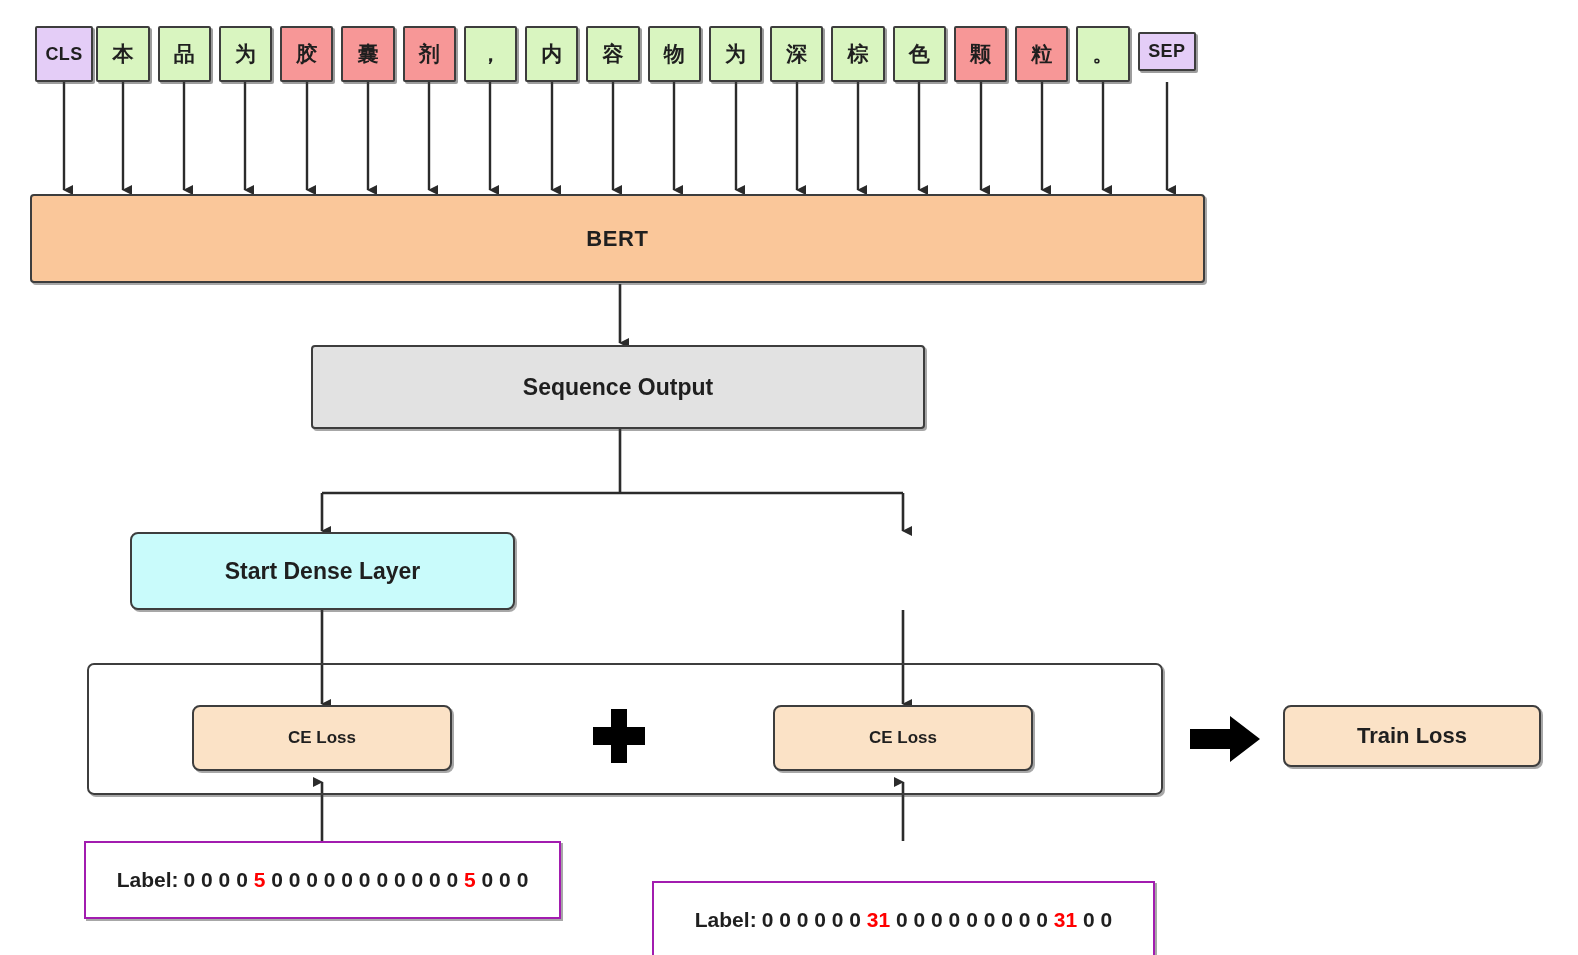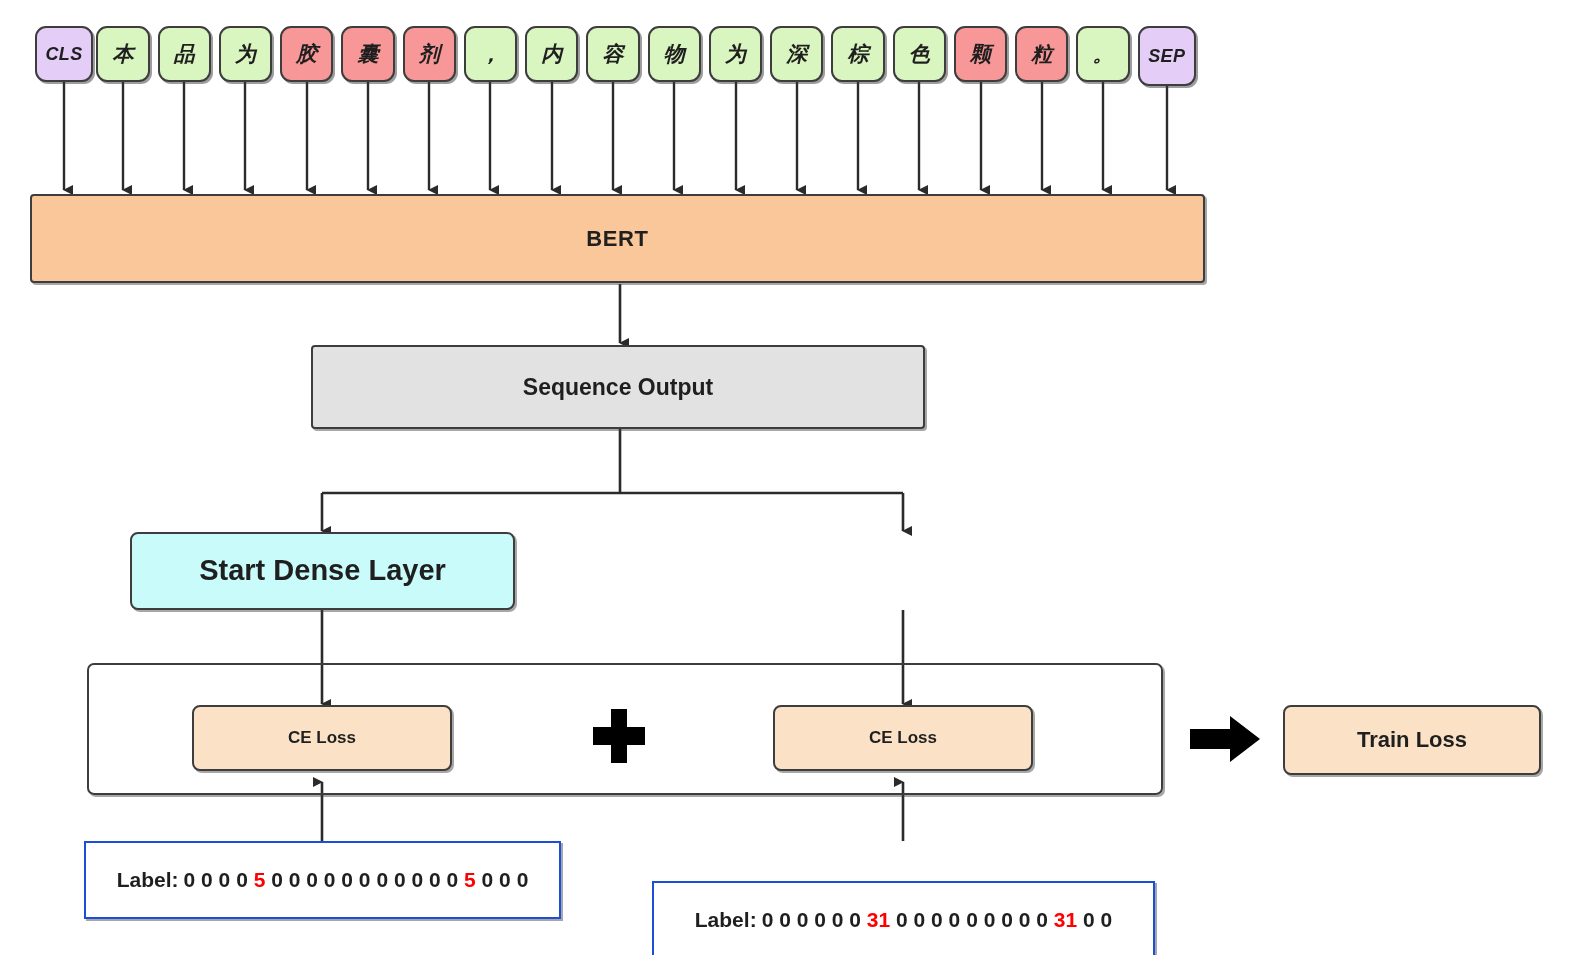--- a/index.html
+++ b/index.html
@@ -36,45 +36,44 @@
     box-shadow: 2px 2px 0 rgba(60,60,60,0.45);
     font-weight: bold;
     text-align: center;
     line-height: 1.15;
     z-index: 3;
   }
 
   
   .token {
     height: 56px;
-    border-radius: 11px;
+    border-radius: 2px;
     font-size: 21px;
     box-shadow: 2px 2px 0 rgba(60,60,60,0.5);
-    font-style: italic;
   }
   .token.special { background: #e4cdf7; font-size: 18px; letter-spacing: .4px; }
   .token.normal  { background: #d9f5c0; }
   .token.entity  { background: #f79797; }
 
   
   .bert {
     background: #fac79a;
     border-radius: 4px;
     font-size: 22px;
     letter-spacing: .6px;
   }
   .seqout {
     background: #e2e2e2;
     border-radius: 4px;
     font-size: 23px;
   }
   .dense {
     background: #c9fbfb;
     border-radius: 8px;
-    font-size: 29px;
+    font-size: 23px;
   }
   .celoss {
     background: #fbe2c6;
     border-radius: 8px;
     font-size: 17px;
   }
   .trainloss {
     background: #fbe2c6;
     border-radius: 8px;
     font-size: 22px;
@@ -84,21 +83,21 @@
     box-sizing: border-box;
     border: 2px solid #3d3d3d;
     border-radius: 7px;
     box-shadow: 2px 2px 0 rgba(60,60,60,0.45);
     background: transparent;
     z-index: 1;
   }
   .label-box {
     position: absolute;
     box-sizing: border-box;
-    border: 2px solid #1d4ed8;
+    border: 2px solid #a21caf;
     box-shadow: 2px 2px 0 rgba(60,60,60,0.45);
     background: #ffffff;
     display: flex;
     align-items: center;
     justify-content: center;
     text-align: center;
     font-size: 21px;
     font-weight: bold;
     padding: 4px 10px;
     line-height: 1.35;
@@ -219,21 +218,21 @@
       </div>
       <div class="node token entity" style="left: 953.947px; top: 26px; width: 53.2632px; height: 56px;">
         <span>颗</span>
       </div>
       <div class="node token entity" style="left: 1015.21px; top: 26px; width: 53.2632px; height: 56px;">
         <span>粒</span>
       </div>
       <div class="node token normal" style="left: 1076.47px; top: 26px; width: 53.2632px; height: 56px;">
         <span>。</span>
       </div>
-      <div class="node token special" style="left: 1137.74px; top: 26px; width: 58px; height: 60px;">
+      <div class="node token special" style="left: 1137.74px; top: 32px; width: 58px; height: 39px;">
         <span>SEP</span>
       </div>
     </div>
 
   <div class="node bert" style="left:30px; top:194px; width:1175px; height:89px;">
     <span>BERT</span>
   </div>
 
   <div class="node seqout" style="left:311px; top:345px; width:614px; height:84px;">
     <span>Sequence Output</span>
@@ -257,21 +256,21 @@
       <path d="M22,4 H38 V22 H56 V40 H38 V58 H22 V40 H4 V22 H22 Z" fill="#000"></path>
     </svg>
   </div>
 
   <div class="big-arrow" style="left:1190px; top:714px;">
     <svg width="72" height="50" viewBox="0 0 72 50" xmlns="http://www.w3.org/2000/svg">
       <path d="M0,15 H40 V2 L70,25 L40,48 V35 H0 Z" fill="#000"></path>
     </svg>
   </div>
 
-  <div class="node trainloss" style="left:1283px; top:705px; width:258px; height:70px;">
+  <div class="node trainloss" style="left:1283px; top:705px; width:258px; height:62px;">
     <span>Train Loss</span>
   </div>
 
   <div class="label-box" style="left:84px; top:841px; width:477px; height:78px;">
     <div id="start-label-text"><span class="lbl-prefix">Label:</span><span class="seq-digit">0</span> <span class="seq-digit">0</span> <span class="seq-digit">0</span> <span class="seq-digit">0</span> <span class="seq-digit hi">5</span> <span class="seq-digit">0</span> <span class="seq-digit">0</span> <span class="seq-digit">0</span> <span class="seq-digit">0</span> <span class="seq-digit">0</span> <span class="seq-digit">0</span> <span class="seq-digit">0</span> <span class="seq-digit">0</span> <span class="seq-digit">0</span> <span class="seq-digit">0</span> <span class="seq-digit">0</span> <span class="seq-digit hi">5</span> <span class="seq-digit">0</span> <span class="seq-digit">0</span> <span class="seq-digit">0</span> </div>
   </div>
   <div class="label-box" style="left:652px; top:881px; width:503px; height:78px;">
     <div id="end-label-text"><span class="lbl-prefix">Label:</span><span class="seq-digit">0</span> <span class="seq-digit">0</span> <span class="seq-digit">0</span> <span class="seq-digit">0</span> <span class="seq-digit">0</span> <span class="seq-digit">0</span> <span class="seq-digit hi">31</span> <span class="seq-digit">0</span> <span class="seq-digit">0</span> <span class="seq-digit">0</span> <span class="seq-digit">0</span> <span class="seq-digit">0</span> <span class="seq-digit">0</span> <span class="seq-digit">0</span> <span class="seq-digit">0</span> <span class="seq-digit">0</span> <span class="seq-digit hi">31</span> <span class="seq-digit">0</span> <span class="seq-digit">0</span> </div>
   </div>
 

